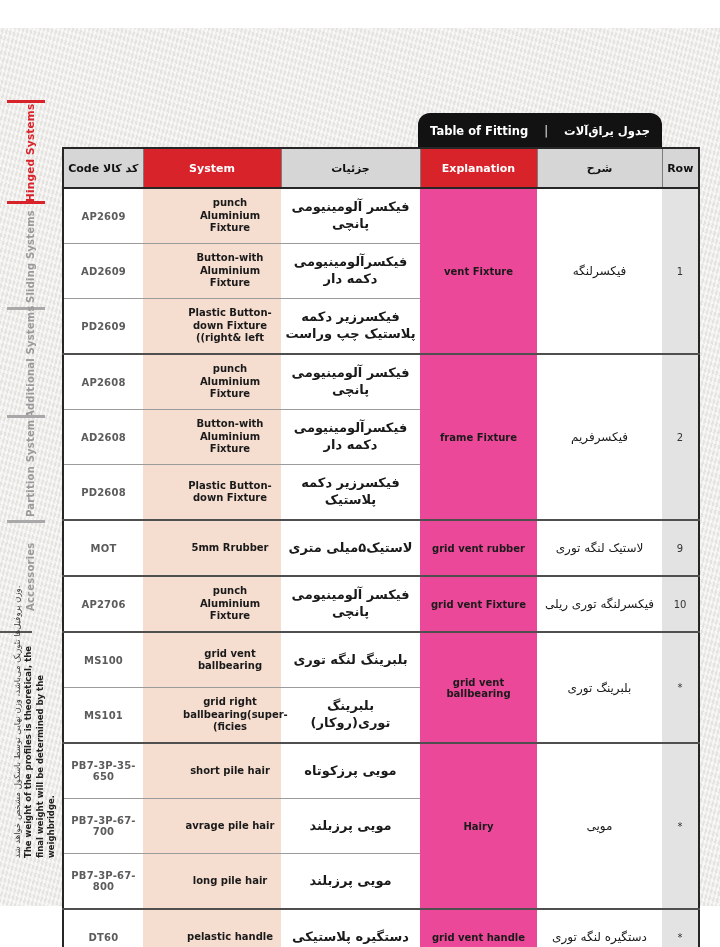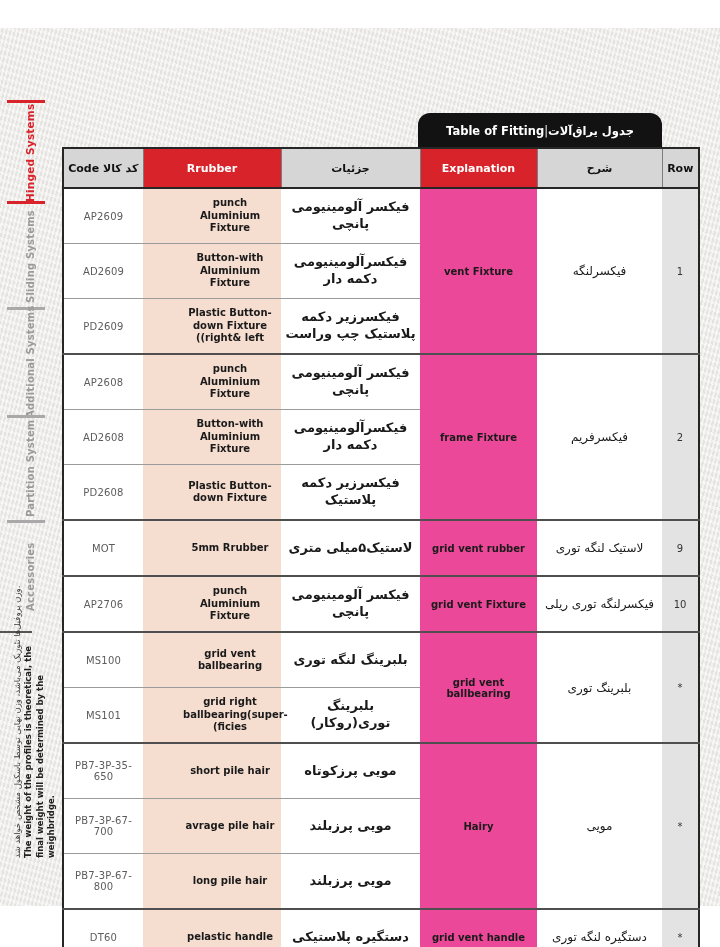--- a/index.html
+++ b/index.html
@@ -40,21 +40,21 @@
     transform:rotate(-90deg);transform-origin:0 0;
     line-height:1.35;
   }
   .note .fa{font-size:8.5px;color:#3a3a3a;white-space:nowrap;}
   .note .en{font-size:8.5px;font-weight:bold;color:#222;}
 
   
   .title-tab{
     position:absolute;left:418px;top:113px;width:244px;height:36px;
     background:#121212;border-radius:12px 12px 0 0;
-    display:flex;align-items:center;justify-content:center;gap:0;
+    display:flex;align-items:center;justify-content:center;gap:16px;
     color:#fff;font-size:11.5px;
   }
   .title-tab .en{font-weight:bold;}
   .title-tab .fa{font-weight:bold;}
   .title-tab .sep{font-weight:normal;opacity:.9;}
 
   
   table.fittings{
     position:absolute;left:62px;top:147px;width:636px;
     border-collapse:collapse;table-layout:fixed;
@@ -70,21 +70,21 @@
   }
   .fittings th:first-child{border-left:none;}
   .fittings th.red{background:#d9232b;color:#fff;}
   .fittings td{
     height:50px;text-align:center;vertical-align:middle;
     padding:2px 4px;font-size:10px;
   }
   .fittings tr.sub td{border-top:1px solid #9b9b9b;}
   .fittings tr.gstart td{border-top:2px solid #4f4f4f;}
   .fittings tr:first-of-type td{border-top:none;}
-  td.code{color:#5c5c5c;letter-spacing:.2px;}
+  td.code{color:#5c5c5c;letter-spacing:.2px;font-weight:bold;}
   td.det{background:#f5ddd0;font-weight:bold;font-size:10px;line-height:1.25;padding-left:40px;}
   td.detfa{font-weight:bold;font-size:13px;line-height:1.3;}
   td.exp{background:#ec4899;font-weight:bold;font-size:10px;}
   td.expfa{font-weight:normal;font-size:12px;}
   td.rownum{background:#e3e3e3;font-size:10px;color:#333;}
 </style>
 </head>
 <body>
 
 <div class="paper"></div>
@@ -117,21 +117,21 @@
     <col class="c-code">
       <col class="c-det">
       <col class="c-detfa">
     <col class="c-exp">
       <col class="c-expfa">
       <col class="c-row">
   </colgroup>
   <thead>
     <tr>
       <th>Code کد کالا</th>
-      <th class="red">Rrubber</th>
+      <th class="red">System</th>
       <th>جزئیات</th>
       <th class="red">Explanation</th>
       <th>شرح</th>
       <th>Row</th>
     </tr>
   </thead>
   <tbody>
 
     <tr class="gstart">
       <td class="code">AP2609</td>

